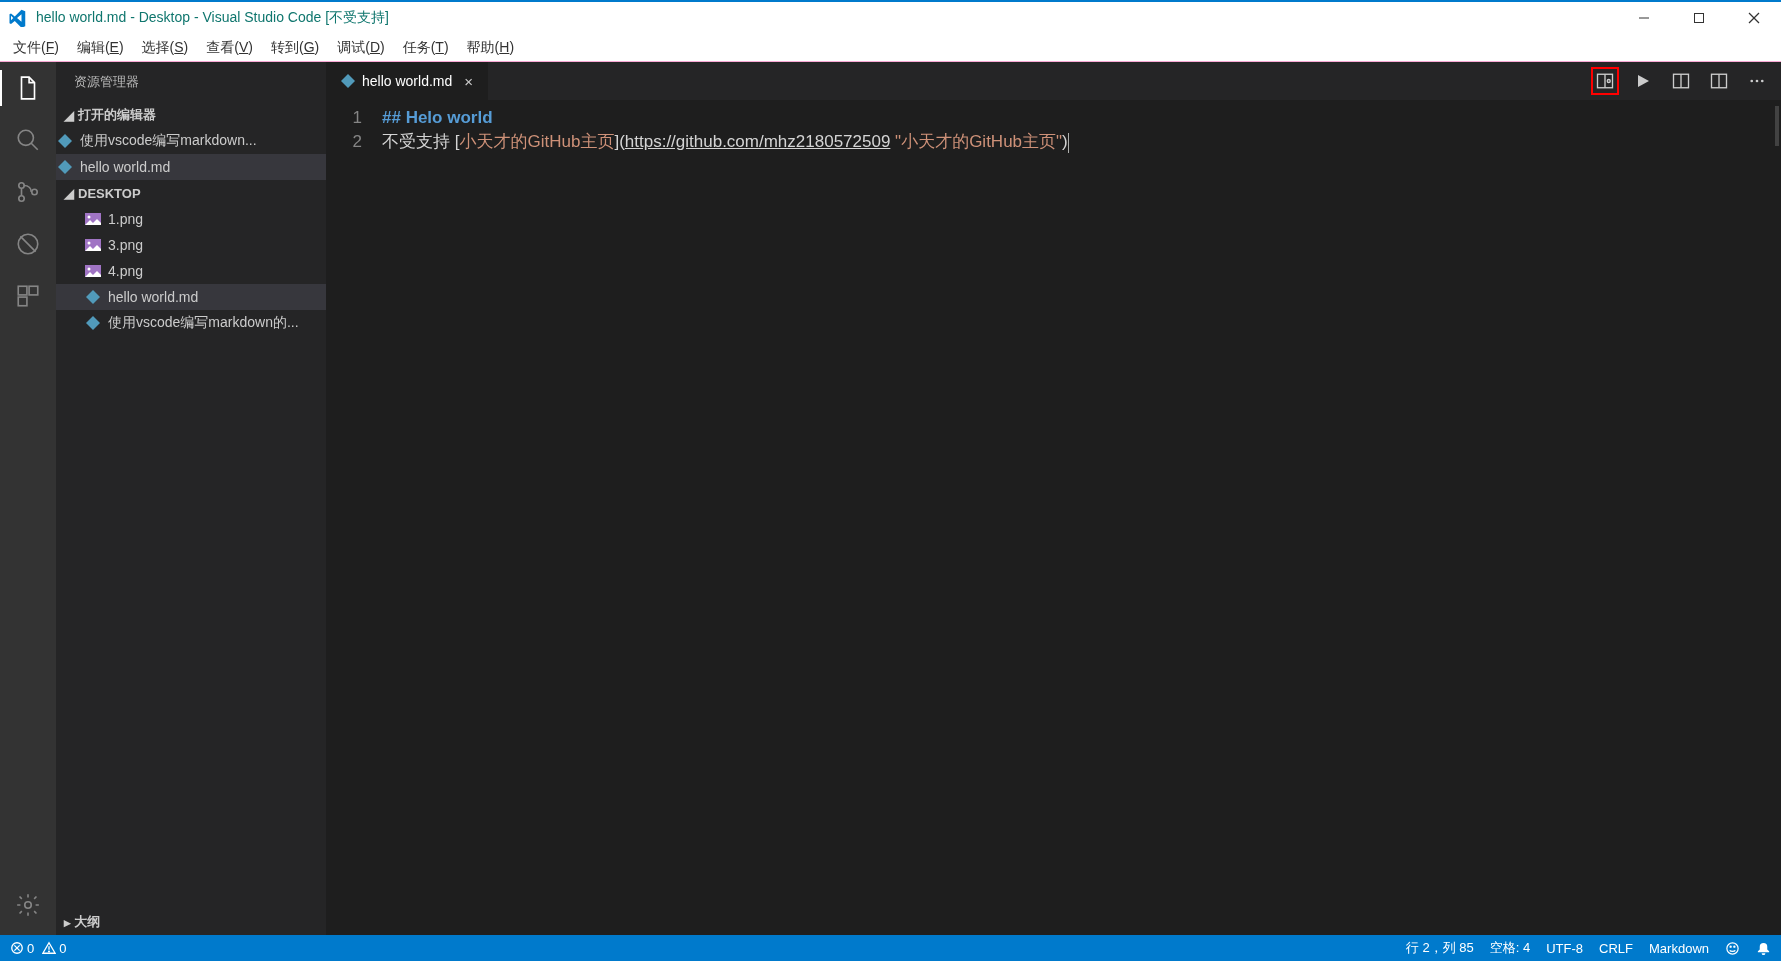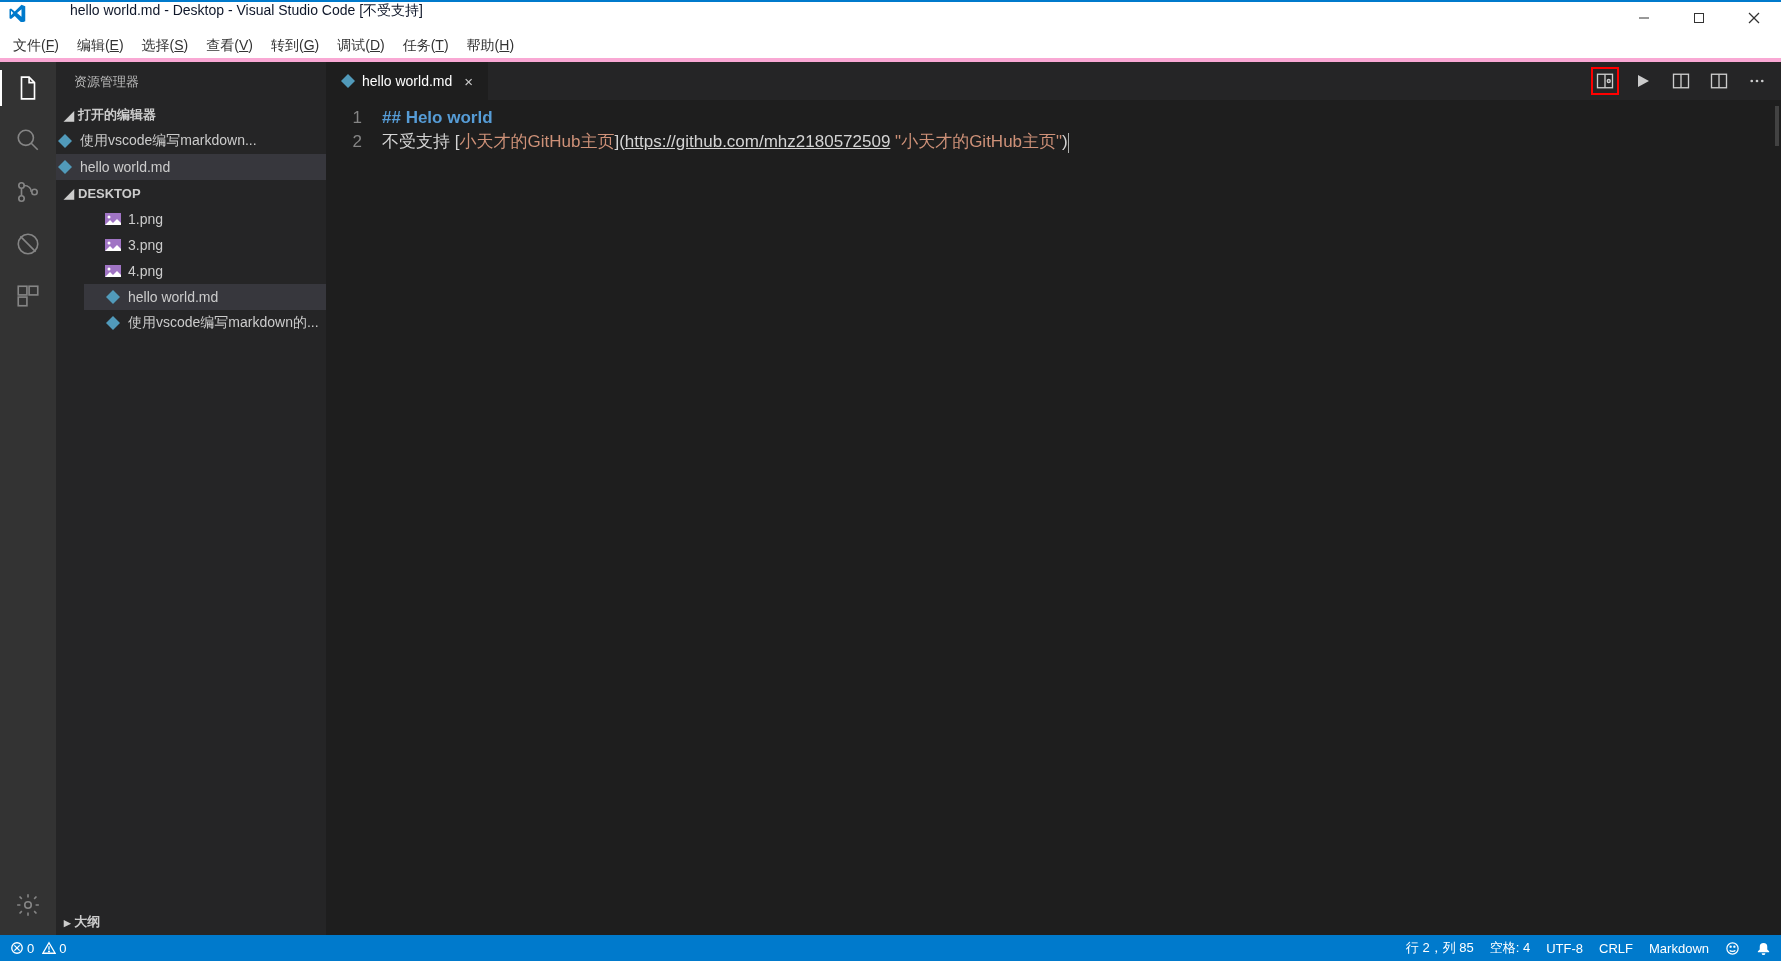--- a/index.html
+++ b/index.html
@@ -1,36 +1,36 @@
 <!DOCTYPE html>
 <html><head>
 <meta charset="utf-8">
 <style>
 * { margin:0; padding:0; box-sizing:border-box; font-family:"Segoe UI","Microsoft YaHei",sans-serif; }
 html,body { width:1781px; height:961px; overflow:hidden; background:#1e1e1e; color:#ccc; }
-.titlebar { height:34px; background:#fff; color:#0f172a; display:flex; align-items:flex-start; border-top:2px solid #007acc; font-size:14px;gap:34px; }
+.titlebar { height:34px; background:#fff; color:#0f766e; display:flex; align-items:center; border-top:2px solid #007acc; font-size:14px; }
 .titlebar .app-icon { width:22px; height:22px; margin:0 8px 0 6px; display:flex; align-items:center; justify-content:center; }
 .titlebar .title { flex:1; }
 .win-controls { display:flex; height:100%; align-items:center; }
 .win-btn { width:55px; height:100%; display:flex; align-items:center; justify-content:center; color:#555; font-size:14px; cursor:pointer; }
-.menubar { height:28px; background:#fff; display:flex; align-items:center; padding:0 4px; font-size:14px; color:#333; border-bottom:4px solid #f9a8d4; }
+.menubar { height:28px; background:#fff; display:flex; align-items:center; padding:0 4px; font-size:14px; color:#333; border-bottom:1px solid #f9a8d4; }
 .menu-item { padding:2px 9px; cursor:pointer; }
 .menu-item span.u { text-decoration:underline; }
 .workspace { display:flex; height:calc(100% - 34px - 28px - 26px); background:#fdba74; }
 .activitybar { width:56px; background:#333333; display:flex; flex-direction:column; align-items:center; padding-top:10px; gap:20px; }
 .act-icon { width:32px; height:32px; display:flex; align-items:center; justify-content:center; color:#858585; cursor:pointer; position:relative; }
 .act-icon.active { color:#fff; }
 .act-icon.active::before { content:""; position:absolute; left:-12px; top:-2px; width:2px; height:36px; background:#fff; }
 .activitybar .spacer { flex:1; }
 .sidebar { width:270px; background:#252526; display:flex; flex-direction:column; font-size:14px; }
 .sidebar-title { height:40px; display:flex; align-items:center; padding:0 18px; color:#bbb; font-size:13px; }
 .section-head { height:26px; display:flex; align-items:center; padding-left:8px; color:#ccc; font-size:13px; font-weight:bold; cursor:pointer; }
 .section-head .arrow { width:14px; display:inline-block; }
 .tree-item { height:26px; display:flex; align-items:center; color:#ccc; font-size:14px; cursor:pointer; white-space:nowrap; overflow:hidden; }
-.tree-item.indent2 { padding-left:20px;margin-left:28px; }
+.tree-item.indent2 { padding-left:28px; }
 .tree-item.sel { background:#37373d; }
 .tree-item .ficon { width:18px; height:18px; margin-right:6px; display:flex; align-items:center; justify-content:center; flex:0 0 18px; }
 .editor-area { flex:1; display:flex; flex-direction:column; background:#1e1e1e; position:relative; min-width:0; }
 .tabbar { height:38px; background:#252526; display:flex; align-items:stretch; }
 .tab { display:flex; align-items:center; padding:0 14px; background:#2d2d2d; color:#9a9a9a; font-size:14px; border-right:1px solid #1e1e1e; cursor:pointer; gap:6px; }
 .tab.active { background:#1e1e1e; color:#fff; }
 .tab .close { margin-left:6px; font-size:15px; color:#ccc; }
 .tab-actions { margin-left:auto; display:flex; align-items:center; padding-right:10px; gap:10px; }
 .ta-btn { width:28px; height:28px; display:flex; align-items:center; justify-content:center; color:#ccc; cursor:pointer; }
 .ta-btn.hl { border:2px solid #ff0000; }

